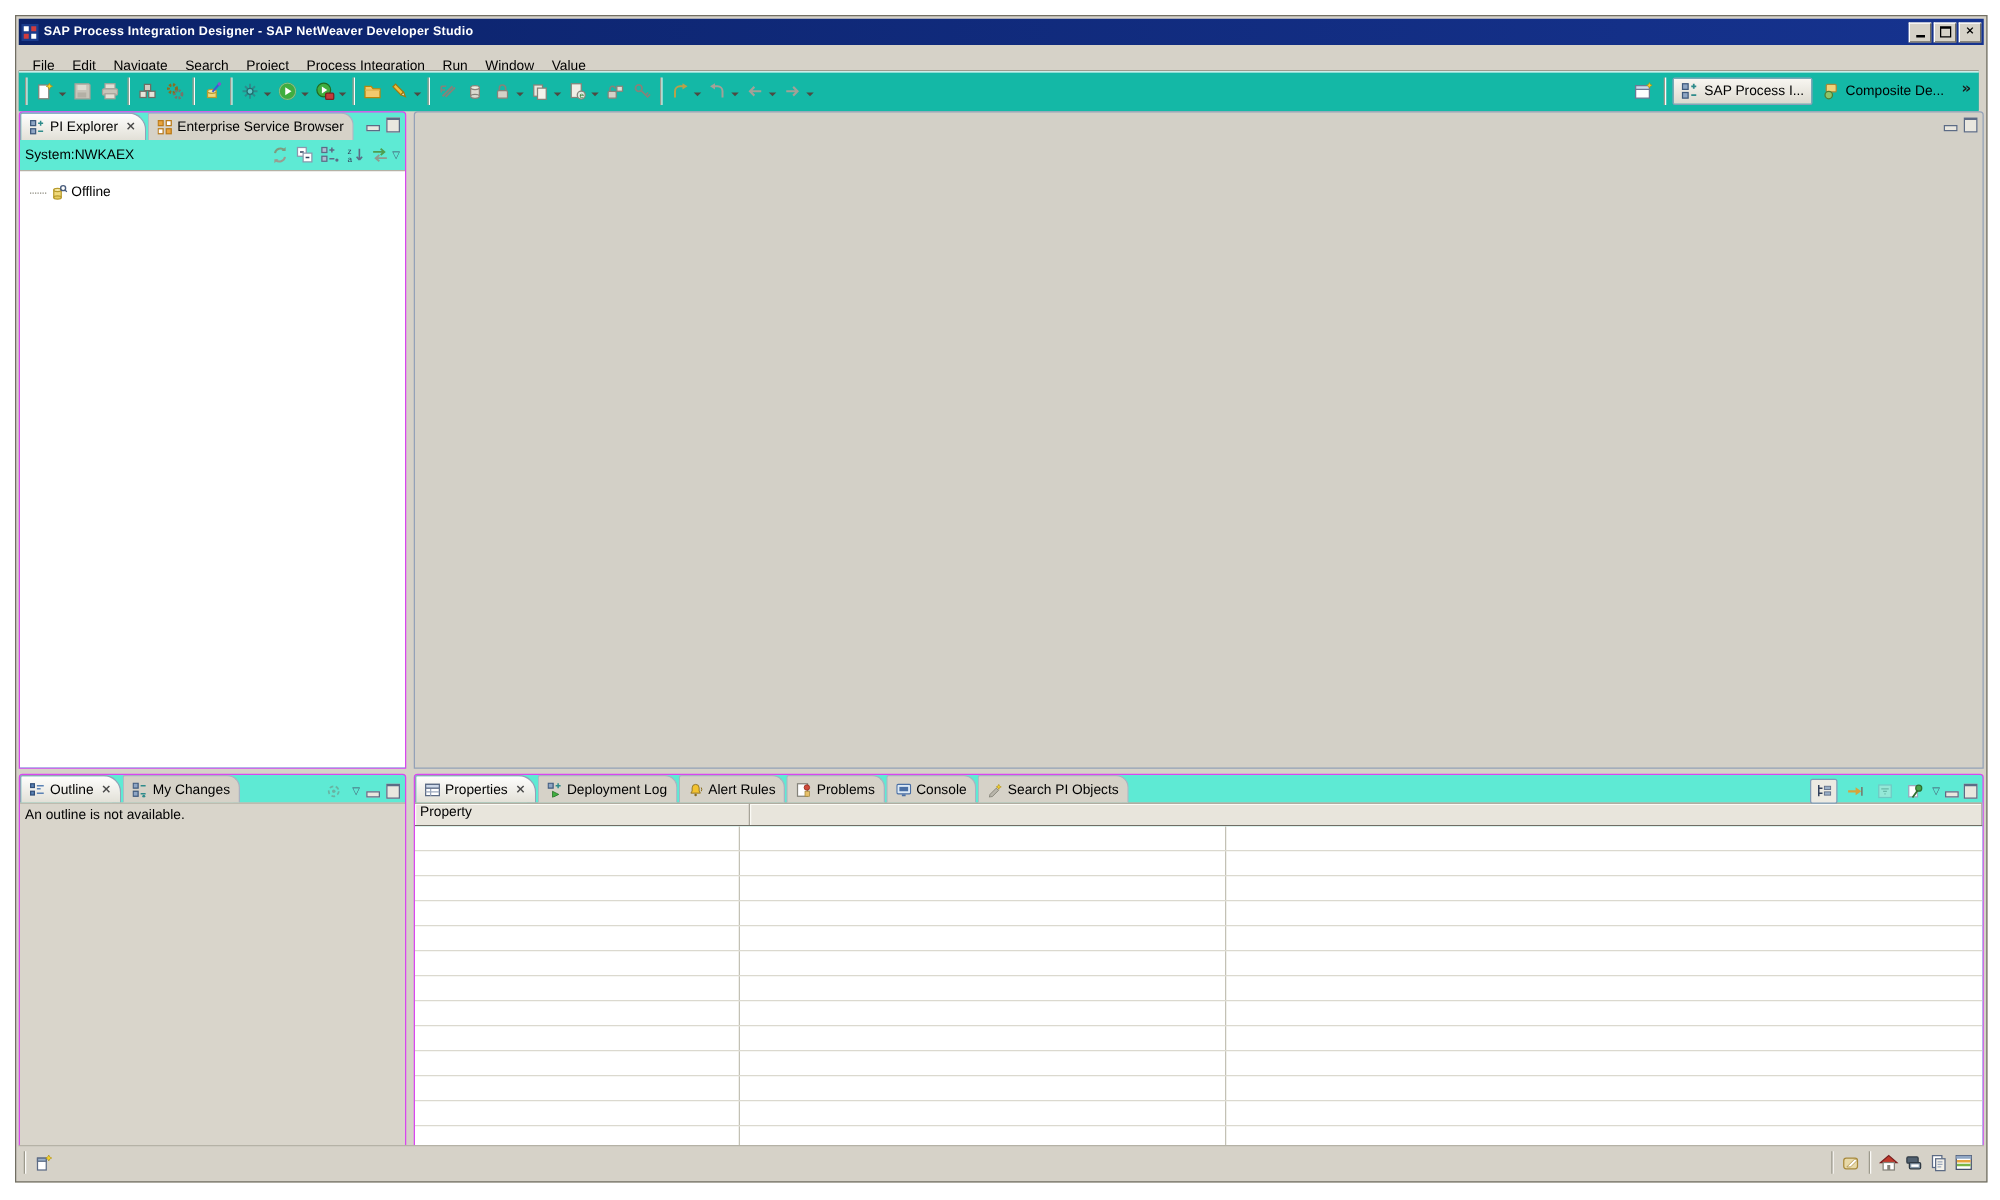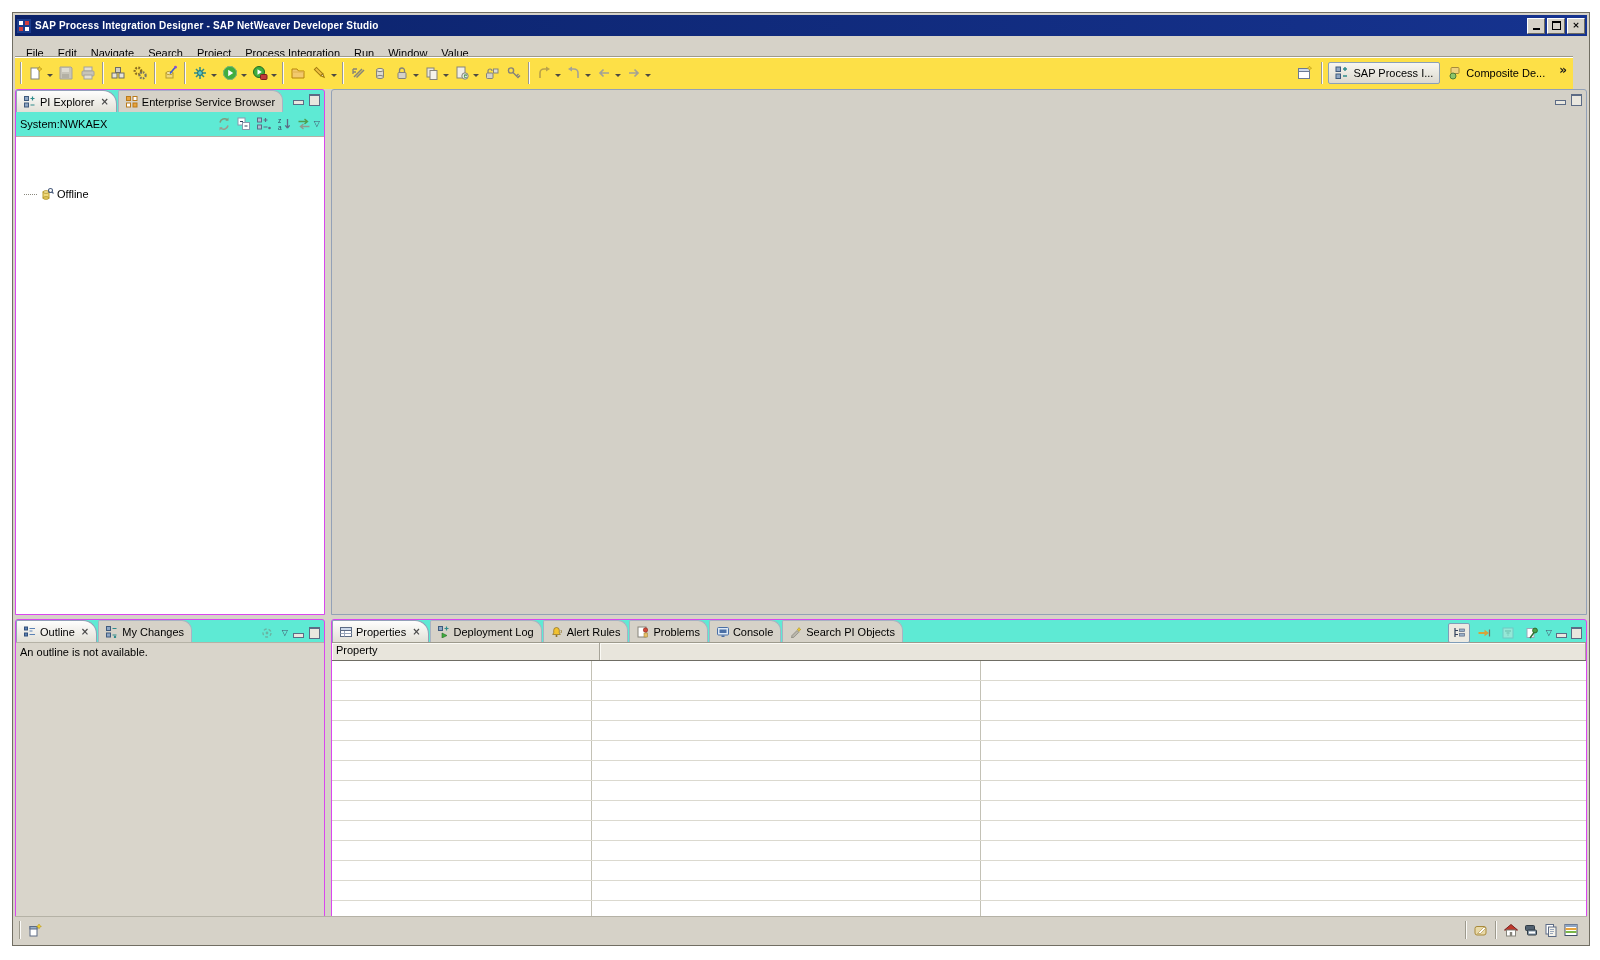--- a/index.html
+++ b/index.html
@@ -16,21 +16,21 @@
   .tb{width:16px;height:14px;background:#d6d2c8;border:1px solid;border-color:#fff #6e6b60 #6e6b60 #fff;
     display:flex;align-items:center;justify-content:center;font-size:9px;font-weight:bold;color:#000;
     font-family:"DejaVu Sans",sans-serif;line-height:1;}
   .g-min{width:7px;height:2px;background:#000;margin-top:7px;}
   .g-res{width:7px;height:6px;border:1px solid #000;border-top-width:2px;position:relative;}
   
   .menubar{position:absolute;top:23px;left:2px;right:2px;height:34px;display:flex;align-items:center;
     padding-left:4px;background:#d6d2c8;}
   .mitem{padding:2px 7px;cursor:default;white-space:nowrap;}
   
-  .toolbar{position:absolute;top:44px;left:2px;right:16px;height:32px;background:#fde047;
+  .toolbar{position:absolute;top:44px;left:2px;right:6px;height:32px;background:#14b8a6;
     box-shadow:0 -1px 0 #9d9a8d, inset 0 1px 0 #ffffff;display:flex;align-items:center;padding-left:2px;}
   .tsep{width:0;height:22px;border-left:1px solid #9d9a8d;border-right:1px solid #fbfaf7;margin:0 3px;}
   .tico{width:20px;height:20px;display:flex;align-items:center;justify-content:center;margin:0 1px;}
   .dd{width:0;height:0;border:3px solid transparent;border-top:3px solid #4d4a42;margin:8px 2px 0 0;}
   .i16{width:16px;height:16px;display:block;}
   .i12{width:12px;height:12px;display:block;}
   .i14{width:14px;height:14px;display:block;}
   
   .pbar{position:absolute;right:4px;top:3px;height:26px;display:flex;align-items:center;gap:2px;}
   .pbtn{display:flex;align-items:center;gap:4px;padding:3px 6px;border-radius:2px;white-space:nowrap;}
@@ -58,21 +58,21 @@
   .gly{font-family:"DejaVu Sans",sans-serif;font-size:8px;color:#44506b;line-height:1;}
   
   .vtools{height:24px;display:flex;align-items:center;padding:0 4px;flex:0 0 auto;}
   .vlabel{flex:1;}
   .vico{width:20px;height:18px;display:flex;align-items:center;justify-content:center;}
   .filterwrap{flex:0 0 auto;padding:2px 3px;}
   .filter{width:100%;box-sizing:border-box;height:18px;border:1px solid #848a94;padding:1px 3px;
     font-family:"Liberation Sans",sans-serif;font-size:11px;background:#fff;}
   .filter::placeholder{color:#8f8d84;opacity:1;}
   .tree{flex:1;background:#fff;border-top:1px solid #b5b2a6;padding-top:8px;}
-  .titem{display:flex;align-items:center;gap:3px;padding-left:8px;height:18px;margin-top:40px;}
+  .titem{display:flex;align-items:center;gap:3px;padding-left:8px;height:18px;}
   .tdots{width:13px;border-top:1px dotted #8a887d;}
   
   .ocontent{flex:1;background:#d9d5cb;border-top:1px solid #b5b2a6;padding:3px 4px;}
   
   .theader{height:17px;display:flex;background:#e8e5dc;border-top:1px solid #9d9a8d;
     border-bottom:1px solid #6f6d64;flex:0 0 auto;}
   .th{padding:1px 4px;border-right:1px solid #a7a499;box-shadow:inset 1px 1px 0 #fbfaf5;}
   .c1{width:259px;flex:0 0 auto;}
   .c2{width:388px;flex:0 0 auto;}
   .c3{flex:1;}

